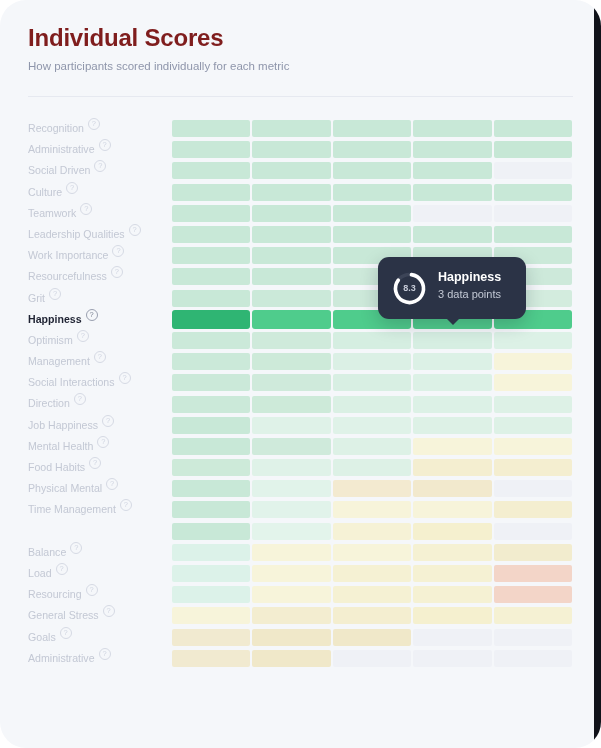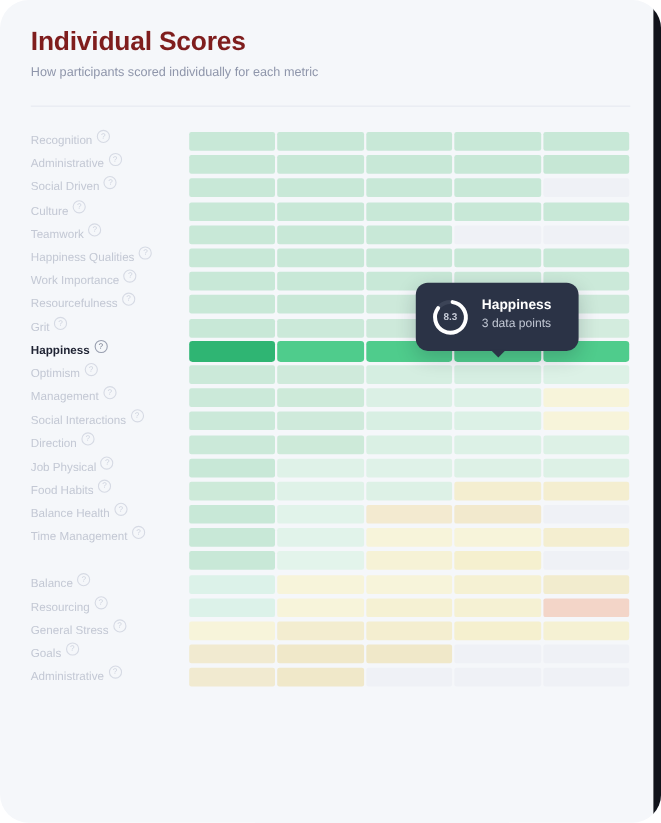--- a/index.html
+++ b/index.html
@@ -281,21 +281,21 @@
         <div class="hm-cells">
           <div class="hm-cell" style="background: rgb(200, 232, 215);"></div>
           <div class="hm-cell" style="background: rgb(200, 232, 215);"></div>
           <div class="hm-cell" style="background: rgb(200, 232, 215);"></div>
           <div class="hm-cell" style="background: rgb(239, 241, 246);"></div>
           <div class="hm-cell" style="background: rgb(239, 241, 246);"></div>
         </div>
       </div>
       <div class="hm-row">
         <div class="hm-label">
-          <span>Happiness Qualities</span>
+          <span>Leadership Qualities</span>
           <span class="help-icon"></span>
         </div>
         <div class="hm-cells">
           <div class="hm-cell" style="background: rgb(200, 232, 215);"></div>
           <div class="hm-cell" style="background: rgb(200, 232, 215);"></div>
           <div class="hm-cell" style="background: rgb(200, 232, 215);"></div>
           <div class="hm-cell" style="background: rgb(200, 232, 215);"></div>
           <div class="hm-cell" style="background: rgb(200, 232, 215);"></div>
         </div>
       </div>
@@ -398,47 +398,60 @@
         <div class="hm-cells">
           <div class="hm-cell" style="background: rgb(203, 233, 217);"></div>
           <div class="hm-cell" style="background: rgb(205, 234, 217);"></div>
           <div class="hm-cell" style="background: rgb(218, 240, 228);"></div>
           <div class="hm-cell" style="background: rgb(220, 241, 230);"></div>
           <div class="hm-cell" style="background: rgb(221, 241, 230);"></div>
         </div>
       </div>
       <div class="hm-row">
         <div class="hm-label">
-          <span>Job Physical</span>
+          <span>Job Happiness</span>
           <span class="help-icon"></span>
         </div>
         <div class="hm-cells">
           <div class="hm-cell" style="background: rgb(200, 232, 215);"></div>
           <div class="hm-cell" style="background: rgb(223, 242, 232);"></div>
           <div class="hm-cell" style="background: rgb(223, 242, 232);"></div>
           <div class="hm-cell" style="background: rgb(221, 241, 230);"></div>
           <div class="hm-cell" style="background: rgb(221, 241, 230);"></div>
+        </div>
+      </div>
+      <div class="hm-row">
+        <div class="hm-label">
+          <span>Mental Health</span>
+          <span class="help-icon"></span>
+        </div>
+        <div class="hm-cells">
+          <div class="hm-cell" style="background: rgb(200, 232, 215);"></div>
+          <div class="hm-cell" style="background: rgb(207, 234, 219);"></div>
+          <div class="hm-cell" style="background: rgb(221, 241, 230);"></div>
+          <div class="hm-cell" style="background: rgb(247, 244, 218);"></div>
+          <div class="hm-cell" style="background: rgb(247, 244, 218);"></div>
         </div>
       </div>
       <div class="hm-row">
         <div class="hm-label">
           <span>Food Habits</span>
           <span class="help-icon"></span>
         </div>
         <div class="hm-cells">
           <div class="hm-cell" style="background: rgb(205, 234, 217);"></div>
           <div class="hm-cell" style="background: rgb(223, 242, 232);"></div>
           <div class="hm-cell" style="background: rgb(221, 241, 230);"></div>
           <div class="hm-cell" style="background: rgb(244, 238, 208);"></div>
           <div class="hm-cell" style="background: rgb(244, 238, 208);"></div>
         </div>
       </div>
       <div class="hm-row">
         <div class="hm-label">
-          <span>Balance Health</span>
+          <span>Physical Mental</span>
           <span class="help-icon"></span>
         </div>
         <div class="hm-cells">
           <div class="hm-cell" style="background: rgb(200, 232, 215);"></div>
           <div class="hm-cell" style="background: rgb(225, 243, 234);"></div>
           <div class="hm-cell" style="background: rgb(243, 234, 208);"></div>
           <div class="hm-cell" style="background: rgb(242, 233, 205);"></div>
           <div class="hm-cell" style="background: rgb(239, 241, 246);"></div>
         </div>
       </div>
@@ -468,20 +481,33 @@
         <div class="hm-label">
           <span>Balance</span>
           <span class="help-icon"></span>
         </div>
         <div class="hm-cells">
           <div class="hm-cell" style="background: rgb(220, 242, 233);"></div>
           <div class="hm-cell" style="background: rgb(247, 244, 218);"></div>
           <div class="hm-cell" style="background: rgb(247, 244, 218);"></div>
           <div class="hm-cell" style="background: rgb(245, 241, 211);"></div>
           <div class="hm-cell" style="background: rgb(242, 236, 206);"></div>
+        </div>
+      </div>
+      <div class="hm-row">
+        <div class="hm-label">
+          <span>Load</span>
+          <span class="help-icon"></span>
+        </div>
+        <div class="hm-cells">
+          <div class="hm-cell" style="background: rgb(220, 242, 233);"></div>
+          <div class="hm-cell" style="background: rgb(247, 244, 218);"></div>
+          <div class="hm-cell" style="background: rgb(245, 241, 211);"></div>
+          <div class="hm-cell" style="background: rgb(245, 241, 211);"></div>
+          <div class="hm-cell" style="background: rgb(243, 213, 200);"></div>
         </div>
       </div>
       <div class="hm-row">
         <div class="hm-label">
           <span>Resourcing</span>
           <span class="help-icon"></span>
         </div>
         <div class="hm-cells">
           <div class="hm-cell" style="background: rgb(220, 242, 233);"></div>
           <div class="hm-cell" style="background: rgb(247, 244, 218);"></div>

